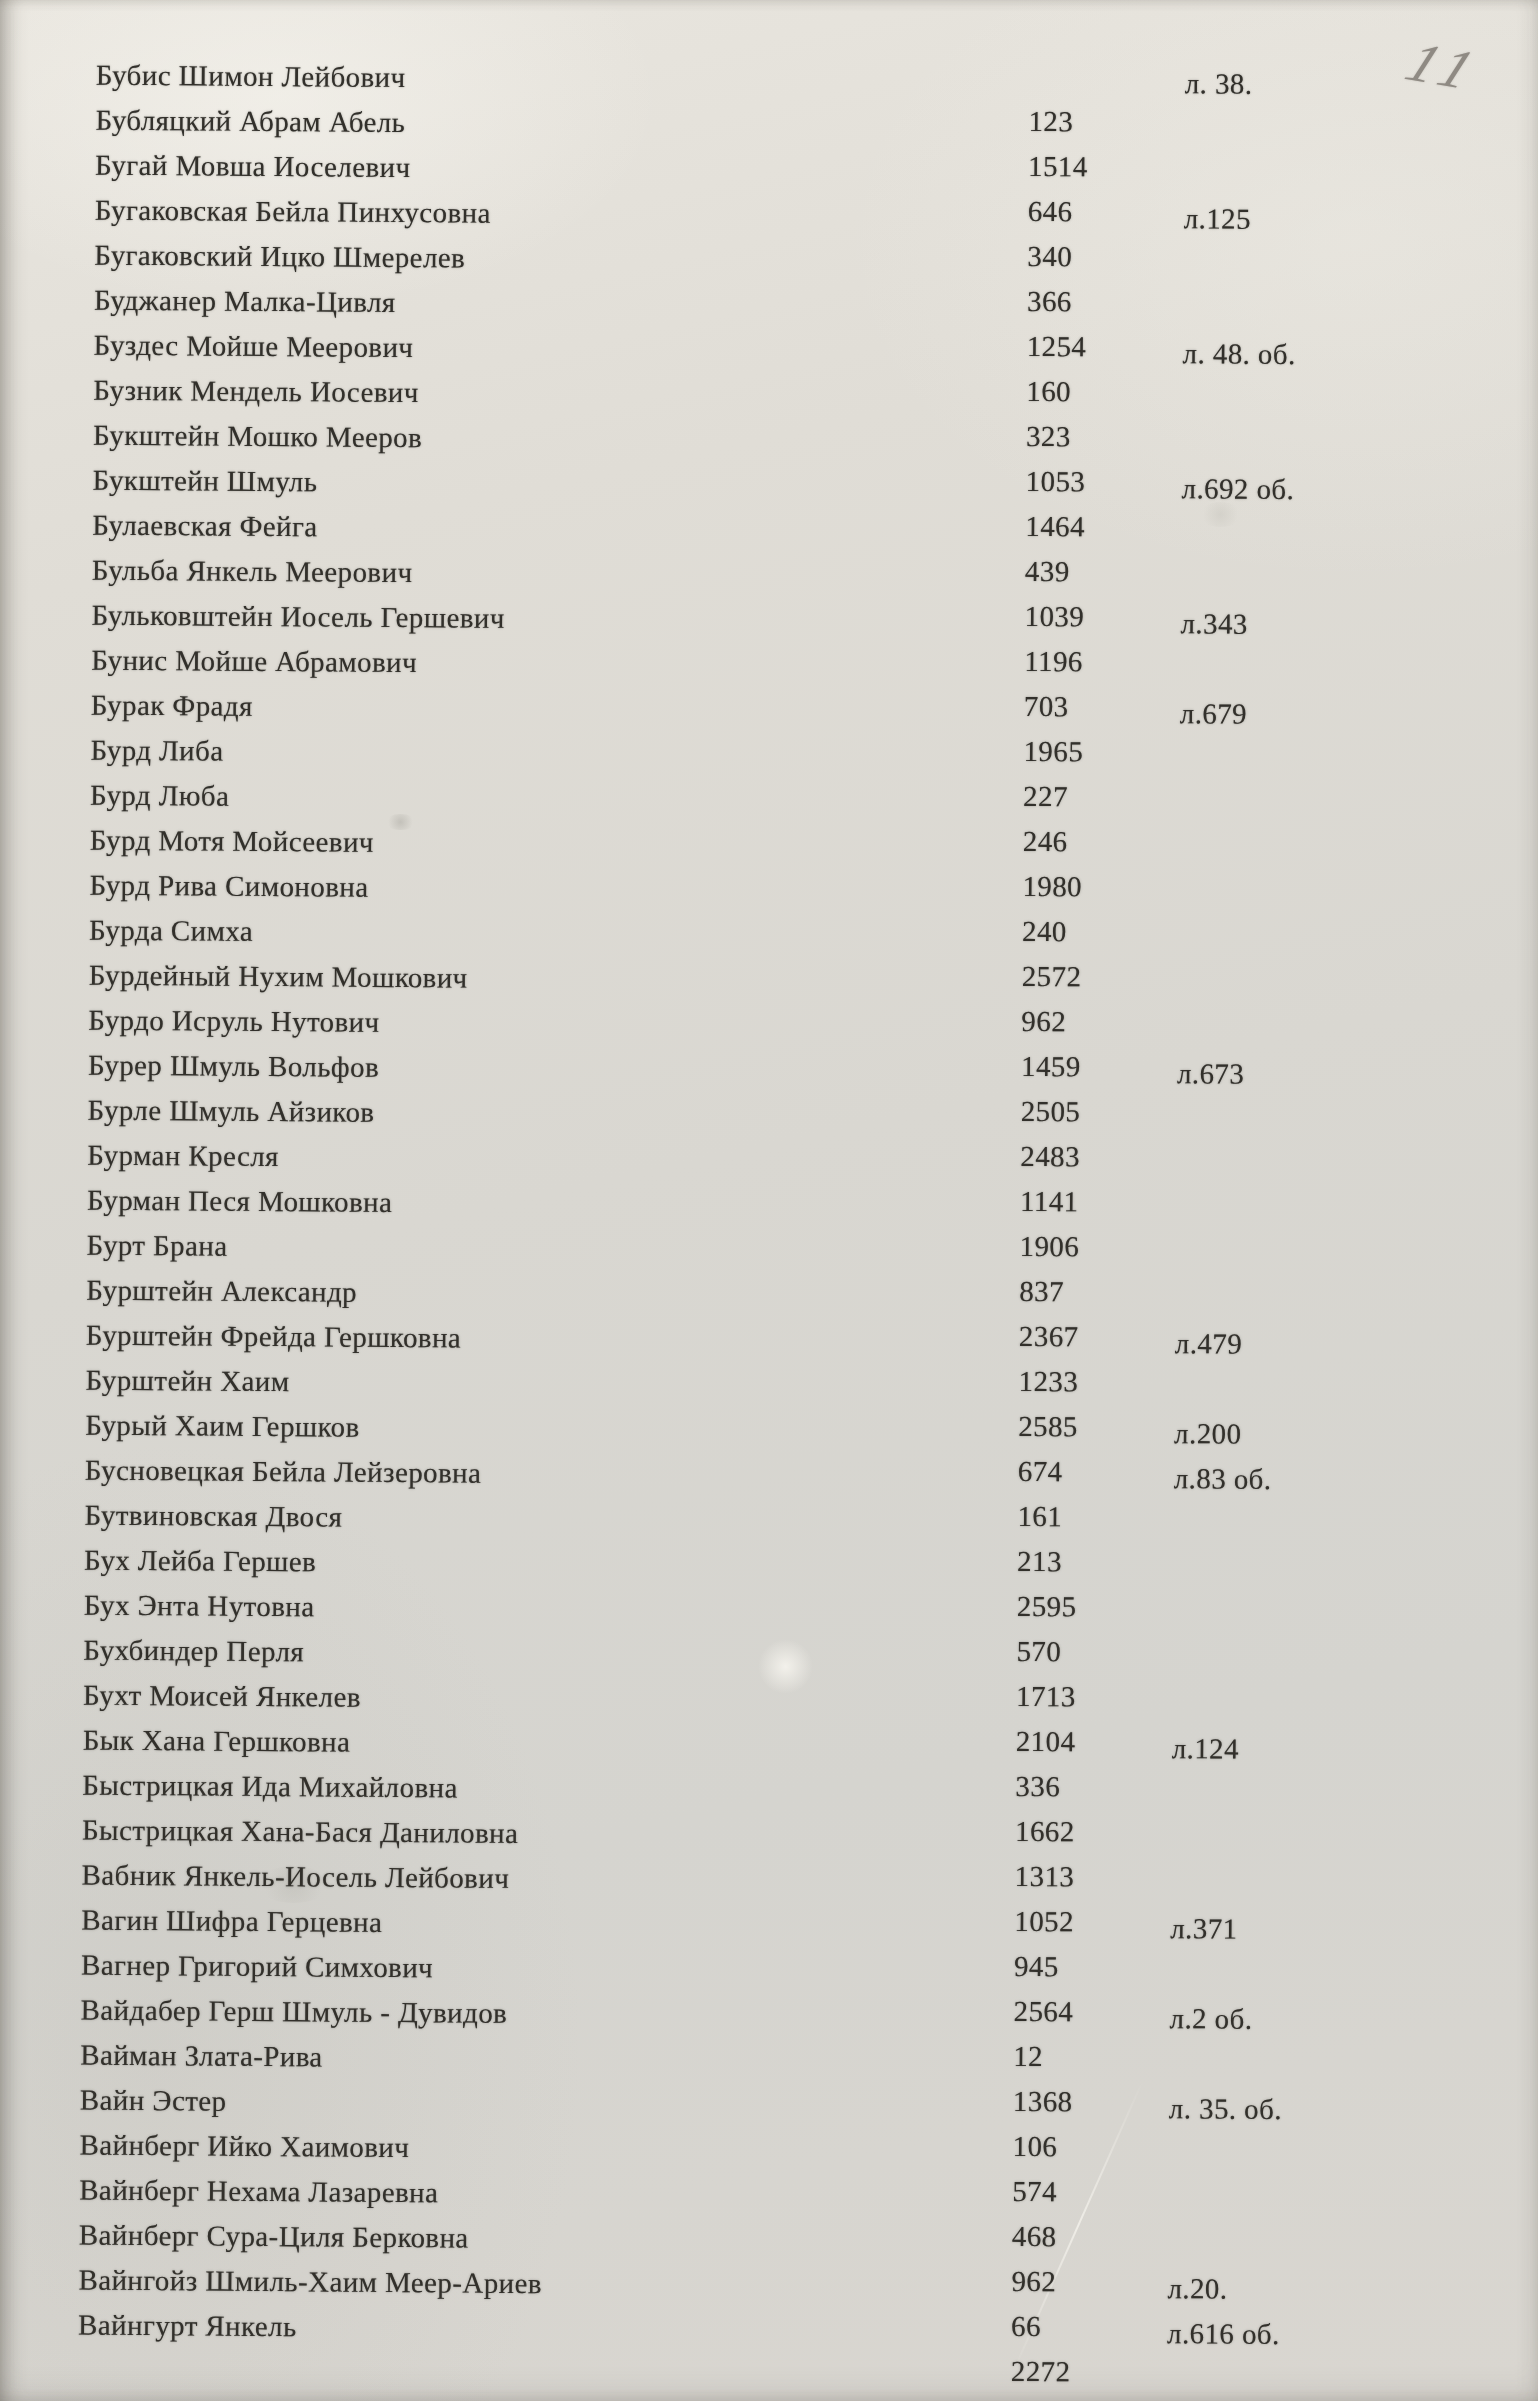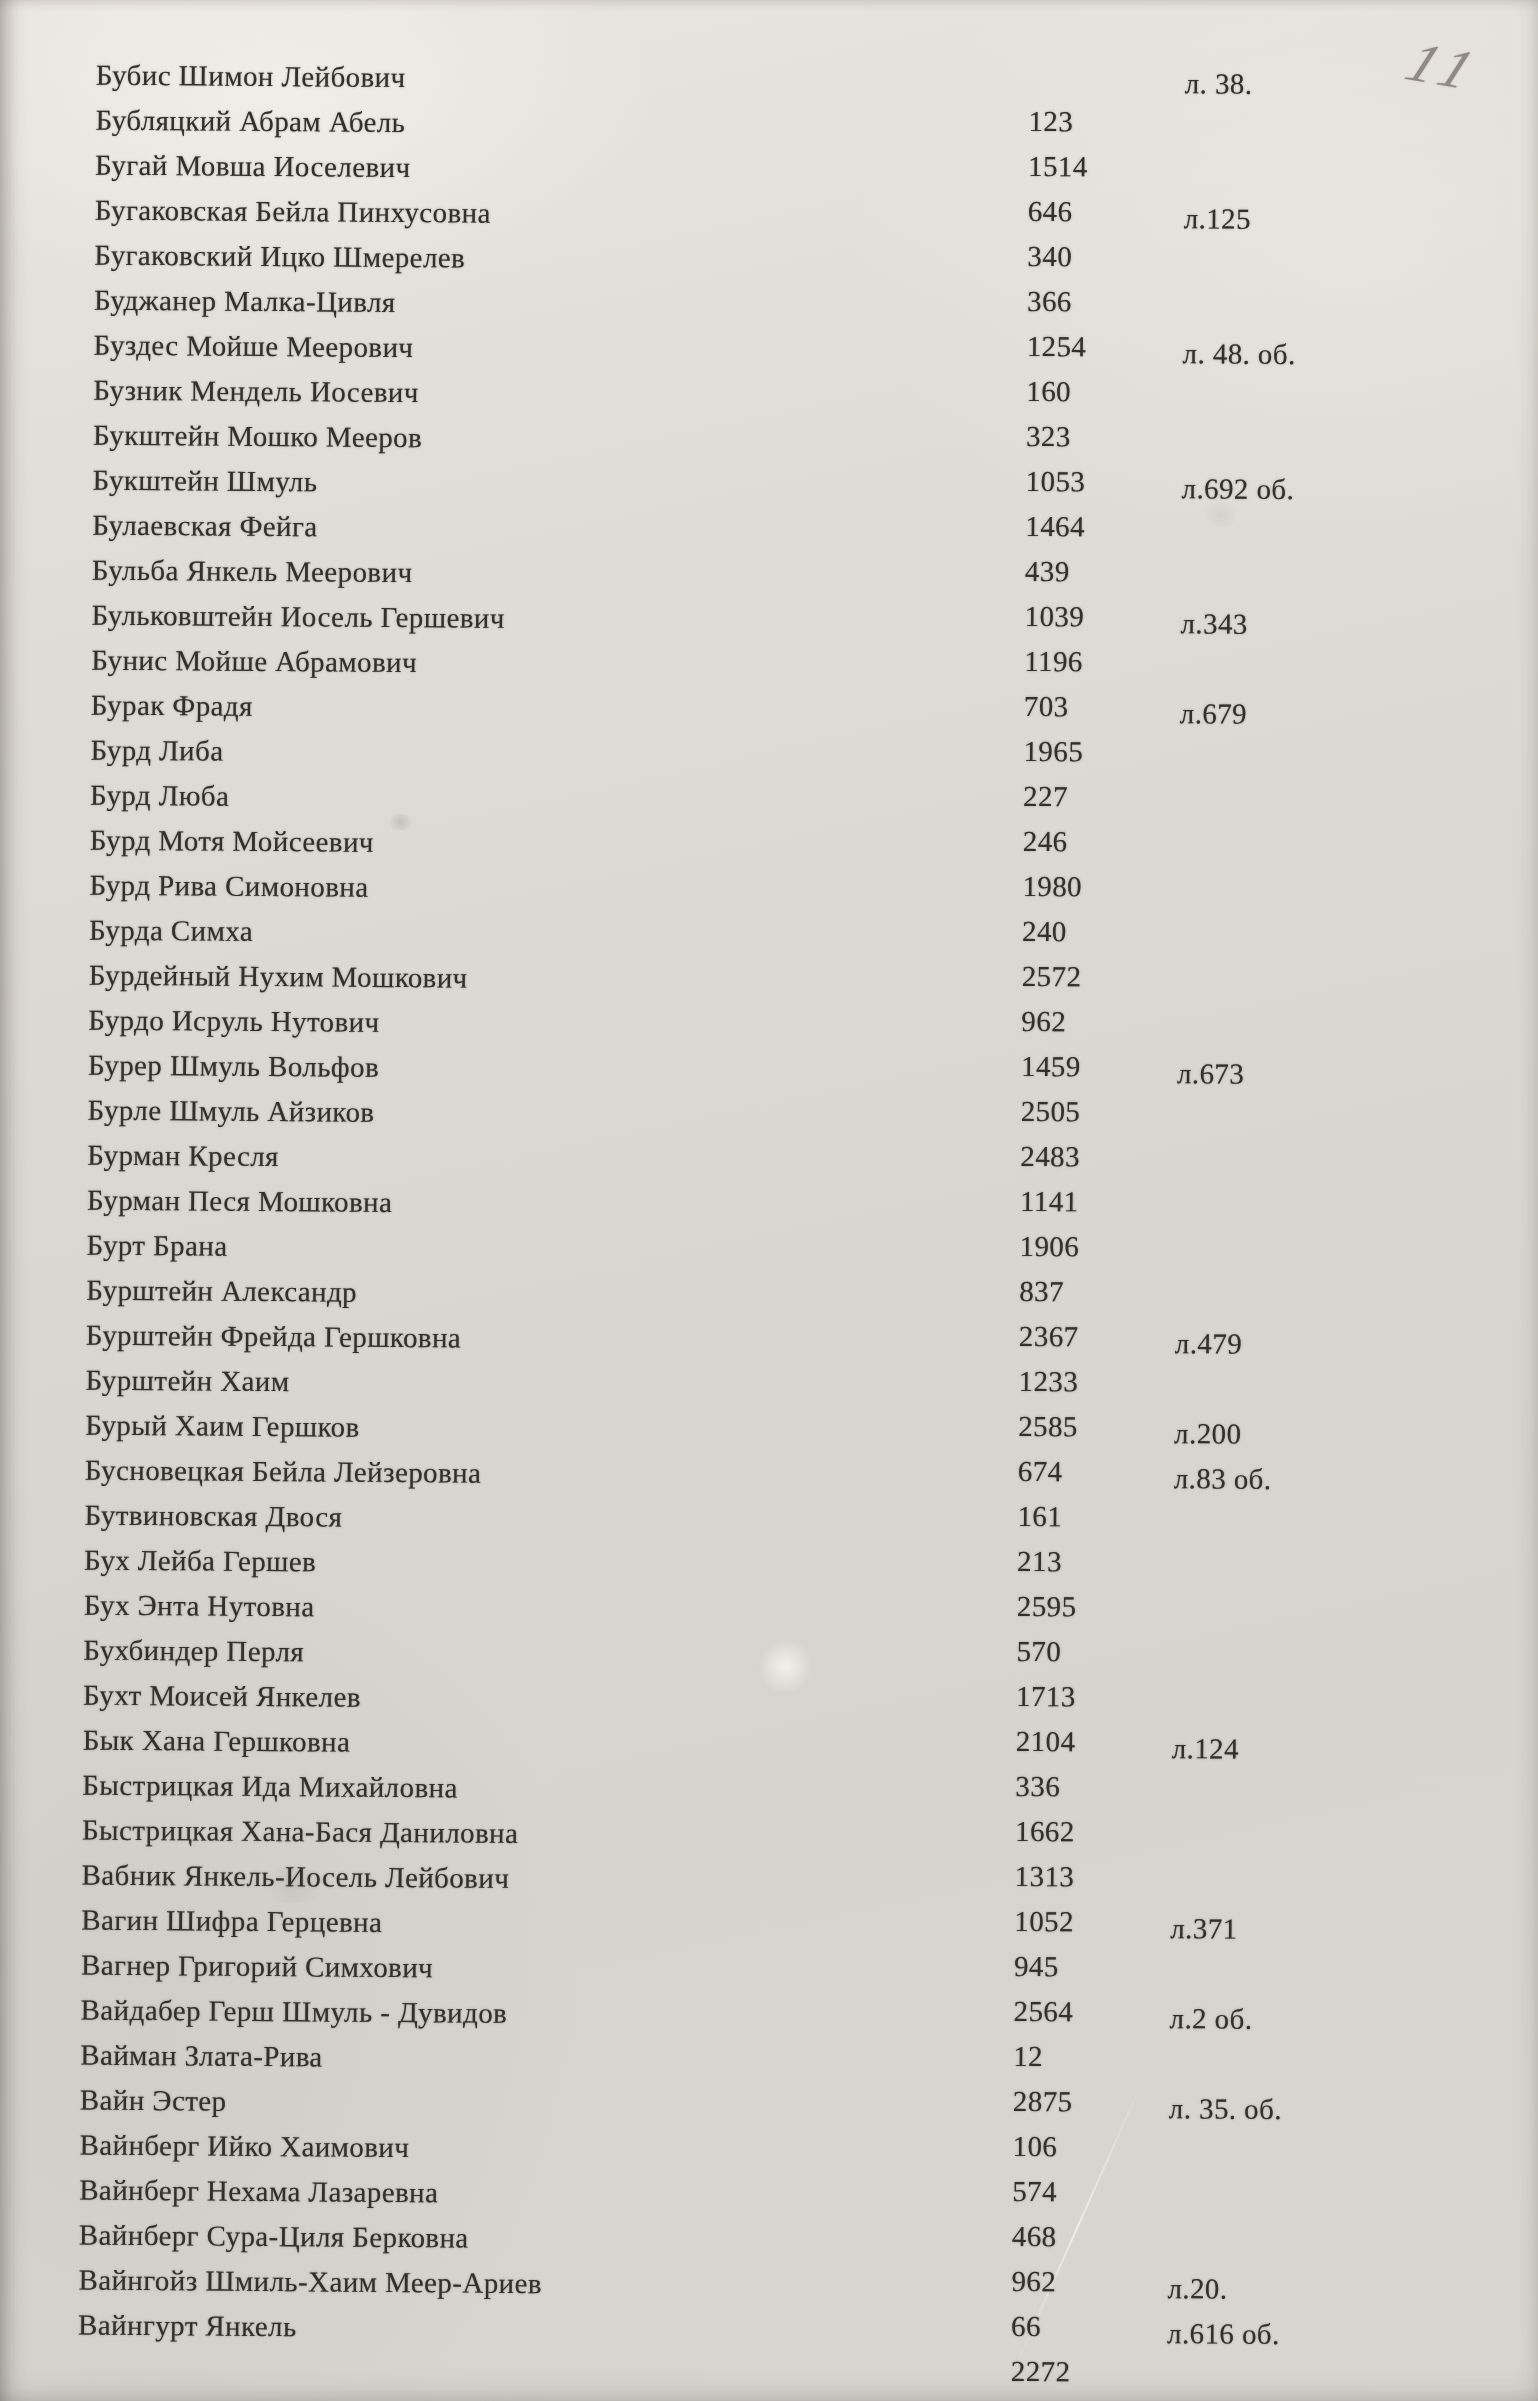--- a/index.html
+++ b/index.html
@@ -362,21 +362,21 @@
   </div>
 
   <div class="row">
     <span class="name">Вайдабер Герш Шмуль - Дувидов</span>
     <span class="number">12</span>
     <span class="sheet">л.2 об.</span>
   </div>
 
   <div class="row">
     <span class="name">Вайман Злата-Рива</span>
-    <span class="number">2875</span>
+    <span class="number">1368</span>
     <span class="sheet"></span>
   </div>
 
   <div class="row">
     <span class="name">Вайн Эстер</span>
     <span class="number">106</span>
     <span class="sheet">л. 35. об.</span>
   </div>
 
   <div class="row">

